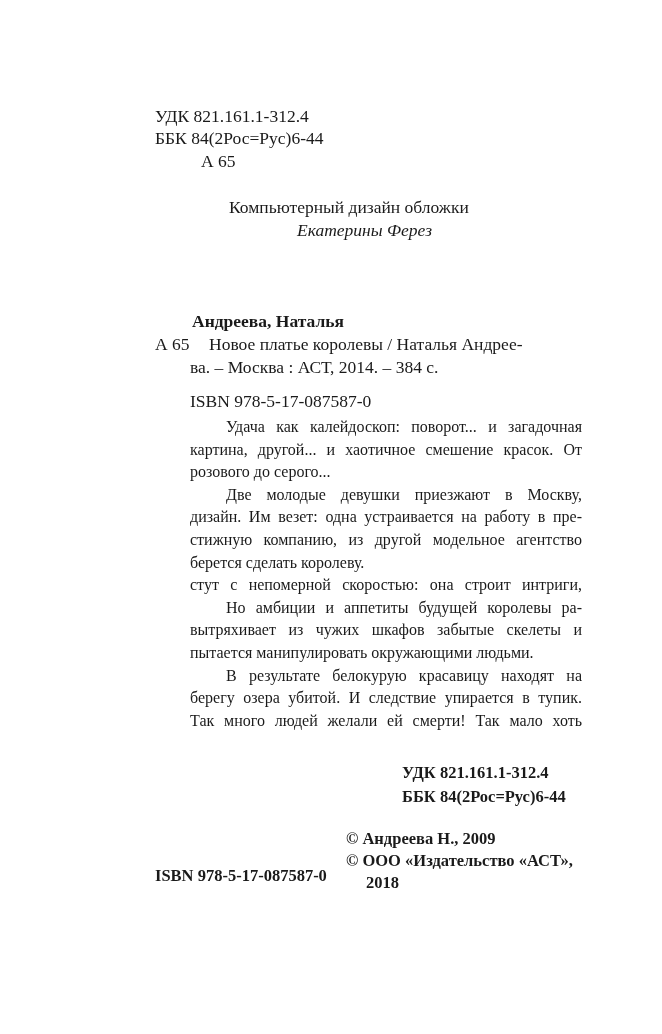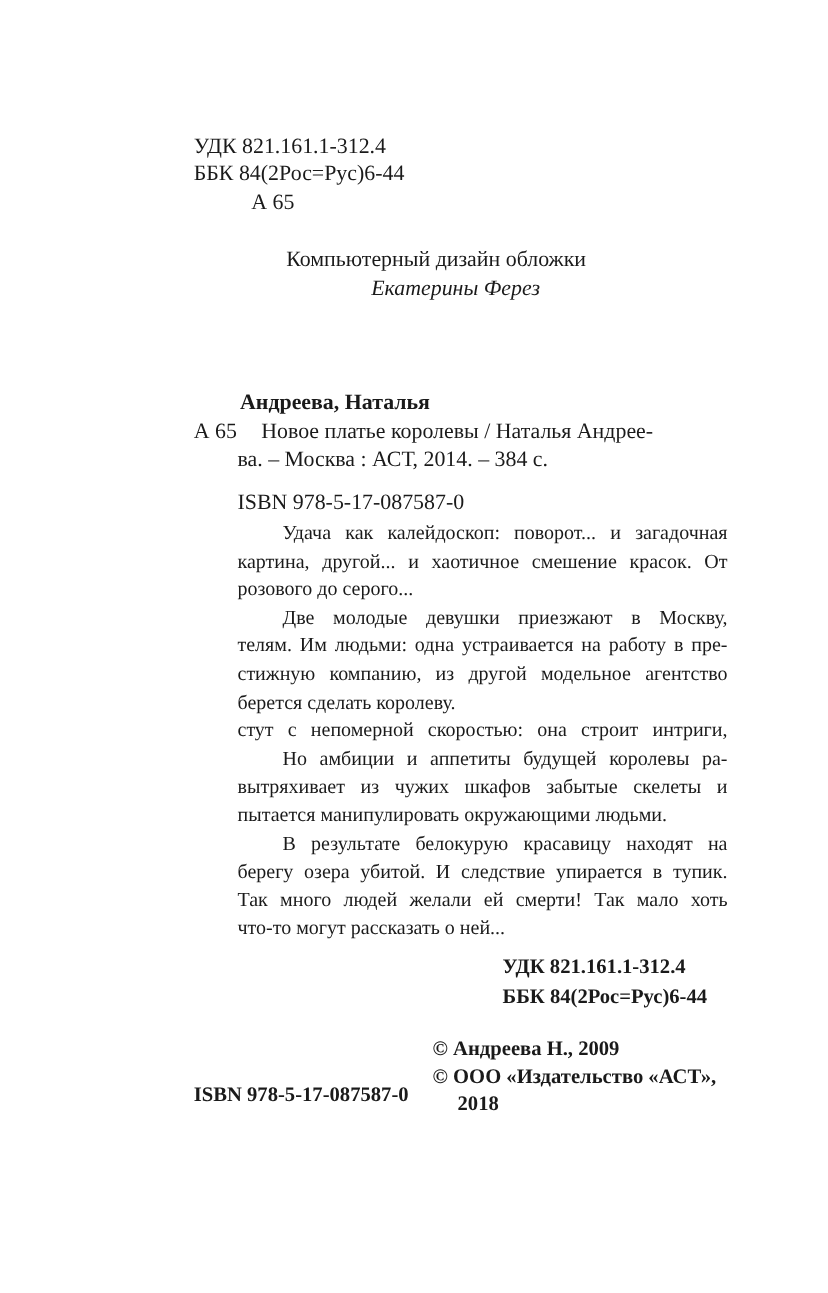--- a/index.html
+++ b/index.html
@@ -49,35 +49,34 @@
   <div class="abs f17" style="left:190px; top:390px;">ISBN 978-5-17-087587-0</div>
 
   <div class="annot" style="left:190px; top:416px; width:392px;">
     <p>
       <span class="ln first">Удача как калейдоскоп: поворот... и загадочная</span>
       <span class="ln">картина, другой... и хаотичное смешение красок. От</span>
       <span class="ln last">розового до серого...</span>
     </p>
     <p>
       <span class="ln first">Две молодые девушки приезжают в Москву,</span>
-      <span class="ln">телям. Им людьми: одна устраивается на работу в пре-</span>
+      <span class="ln">дизайн. Им везет: одна устраивается на работу в пре-</span>
       <span class="ln">стижную компанию, из другой модельное агентство</span>
       <span class="ln last">берется сделать королеву.</span>
     </p>
     <p>
       <span class="ln">стут с непомерной скоростью: она строит интриги,</span>
       <span class="ln first">Но амбиции и аппетиты будущей королевы ра-</span>
       <span class="ln">вытряхивает из чужих шкафов забытые скелеты и</span>
       <span class="ln last">пытается манипулировать окружающими людьми.</span>
     </p>
     <p>
       <span class="ln first">В результате белокурую красавицу находят на</span>
       <span class="ln">берегу озера убитой. И следствие упирается в тупик.</span>
       <span class="ln">Так много людей желали ей смерти! Так мало хоть</span>
-      <span class="ln last">что-то могут рассказать о ней...</span>
     </p>
   </div>
 
   <div class="abs f16 bold" style="left:402px; top:763px;">УДК 821.161.1-312.4</div>
   <div class="abs f16 bold" style="left:402px; top:787px;">ББК 84(2Рос=Рус)6-44</div>
 
   <div class="abs f16 bold" style="left:346px; top:829px;">© Андреева Н., 2009</div>
   <div class="abs f16 bold" style="left:346px; top:851px;">© ООО «Издательство «АСТ»,</div>
   <div class="abs f16 bold" style="left:366px; top:873px;">2018</div>
 

